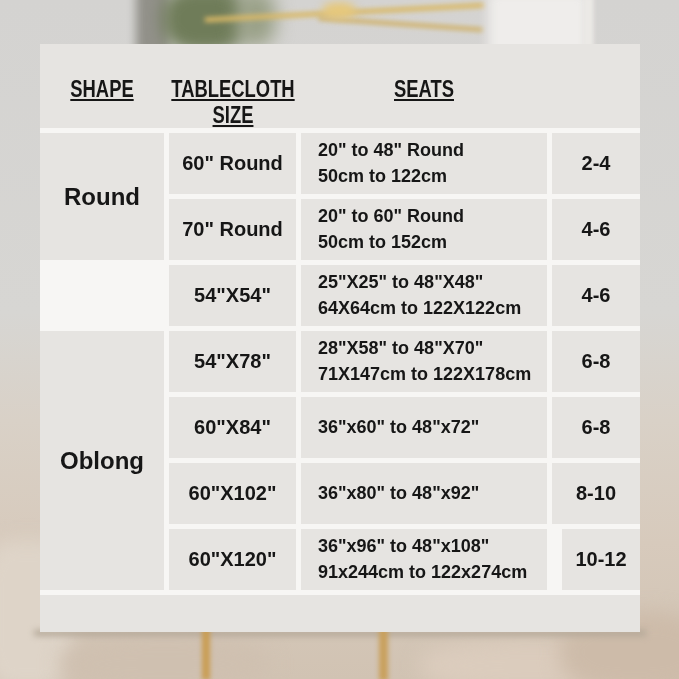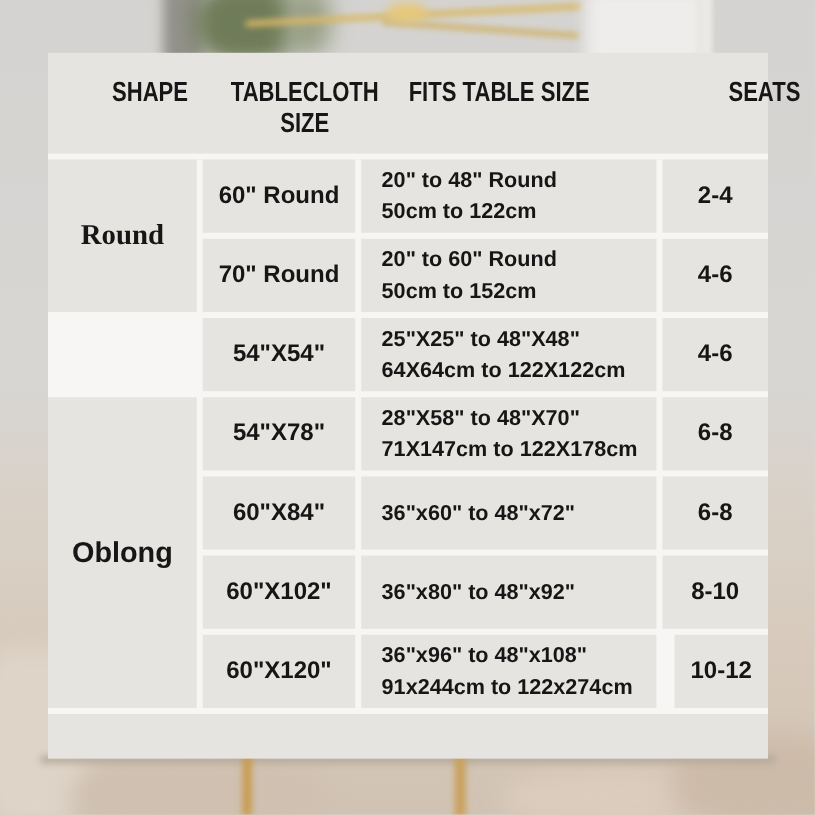--- a/index.html
+++ b/index.html
@@ -31,21 +31,21 @@
   
   .panel{
     position:absolute;left:40px;top:44px;width:600px;height:588px;
     background:#e6e4e1;display:flex;flex-direction:column;
     color:#161616;
   }
   .hdr{
     height:84px;flex:none;border-bottom:5px solid #f7f6f4;
     display:grid;grid-template-columns:124px 127px 246px 88px;gap:5px;
   }
-  .hcell{display:flex;justify-content:flex-start;align-items:flex-start;padding-top:19px;overflow:visible;}
+  .hcell{display:flex;justify-content:center;align-items:flex-start;padding-top:32px;overflow:visible;text-decoration:underline;}
   .hspan{
     display:block;flex:none;width:170px;text-align:center;
     font-size:23px;font-weight:700;line-height:1.15;letter-spacing:0px;
     transform:scaleX(0.8);white-space:normal;
   }
   .hcell-fits .hspan{width:230px;}
   .grid{
     flex:none;display:grid;
     grid-template-columns:124px 127px 246px 88px;
     grid-template-rows:repeat(7,61px);
@@ -80,29 +80,26 @@
 </div>
 
 <div class="panel">
   <div class="hdr">
     <div class="hcell">
       <span class="hspan">SHAPE</span>
     </div>
     <div class="hcell">
       <span class="hspan">TABLECLOTH SIZE</span>
     </div>
-    <div class="hcell hcell-fits">
-      <span class="hspan">FITS TABLE SIZE</span>
-    </div>
     <div class="hcell">
       <span class="hspan">SEATS</span>
     </div>
   </div>
   <div class="grid" id="grid">
-      <div class="cell shape-cell" style="grid-row: 1 / span 2; font-family: Liberation Serif, serif;">Round</div>
+      <div class="cell shape-cell" style="grid-row: 1 / span 2;">Round</div>
       <div class="cell size-cell" style="grid-row: 1;">60" Round</div>
       <div class="cell fits-cell" style="grid-row: 1;">
         <div>20" to 48" Round</div>
         <div>50cm  to 122cm</div>
       </div>
       <div class="cell seats-cell" style="grid-row: 1;">2-4</div>
       <div class="cell size-cell" style="grid-row: 2;">70" Round</div>
       <div class="cell fits-cell" style="grid-row: 2;">
         <div>20" to 60" Round</div>
         <div>50cm  to 152cm</div>

